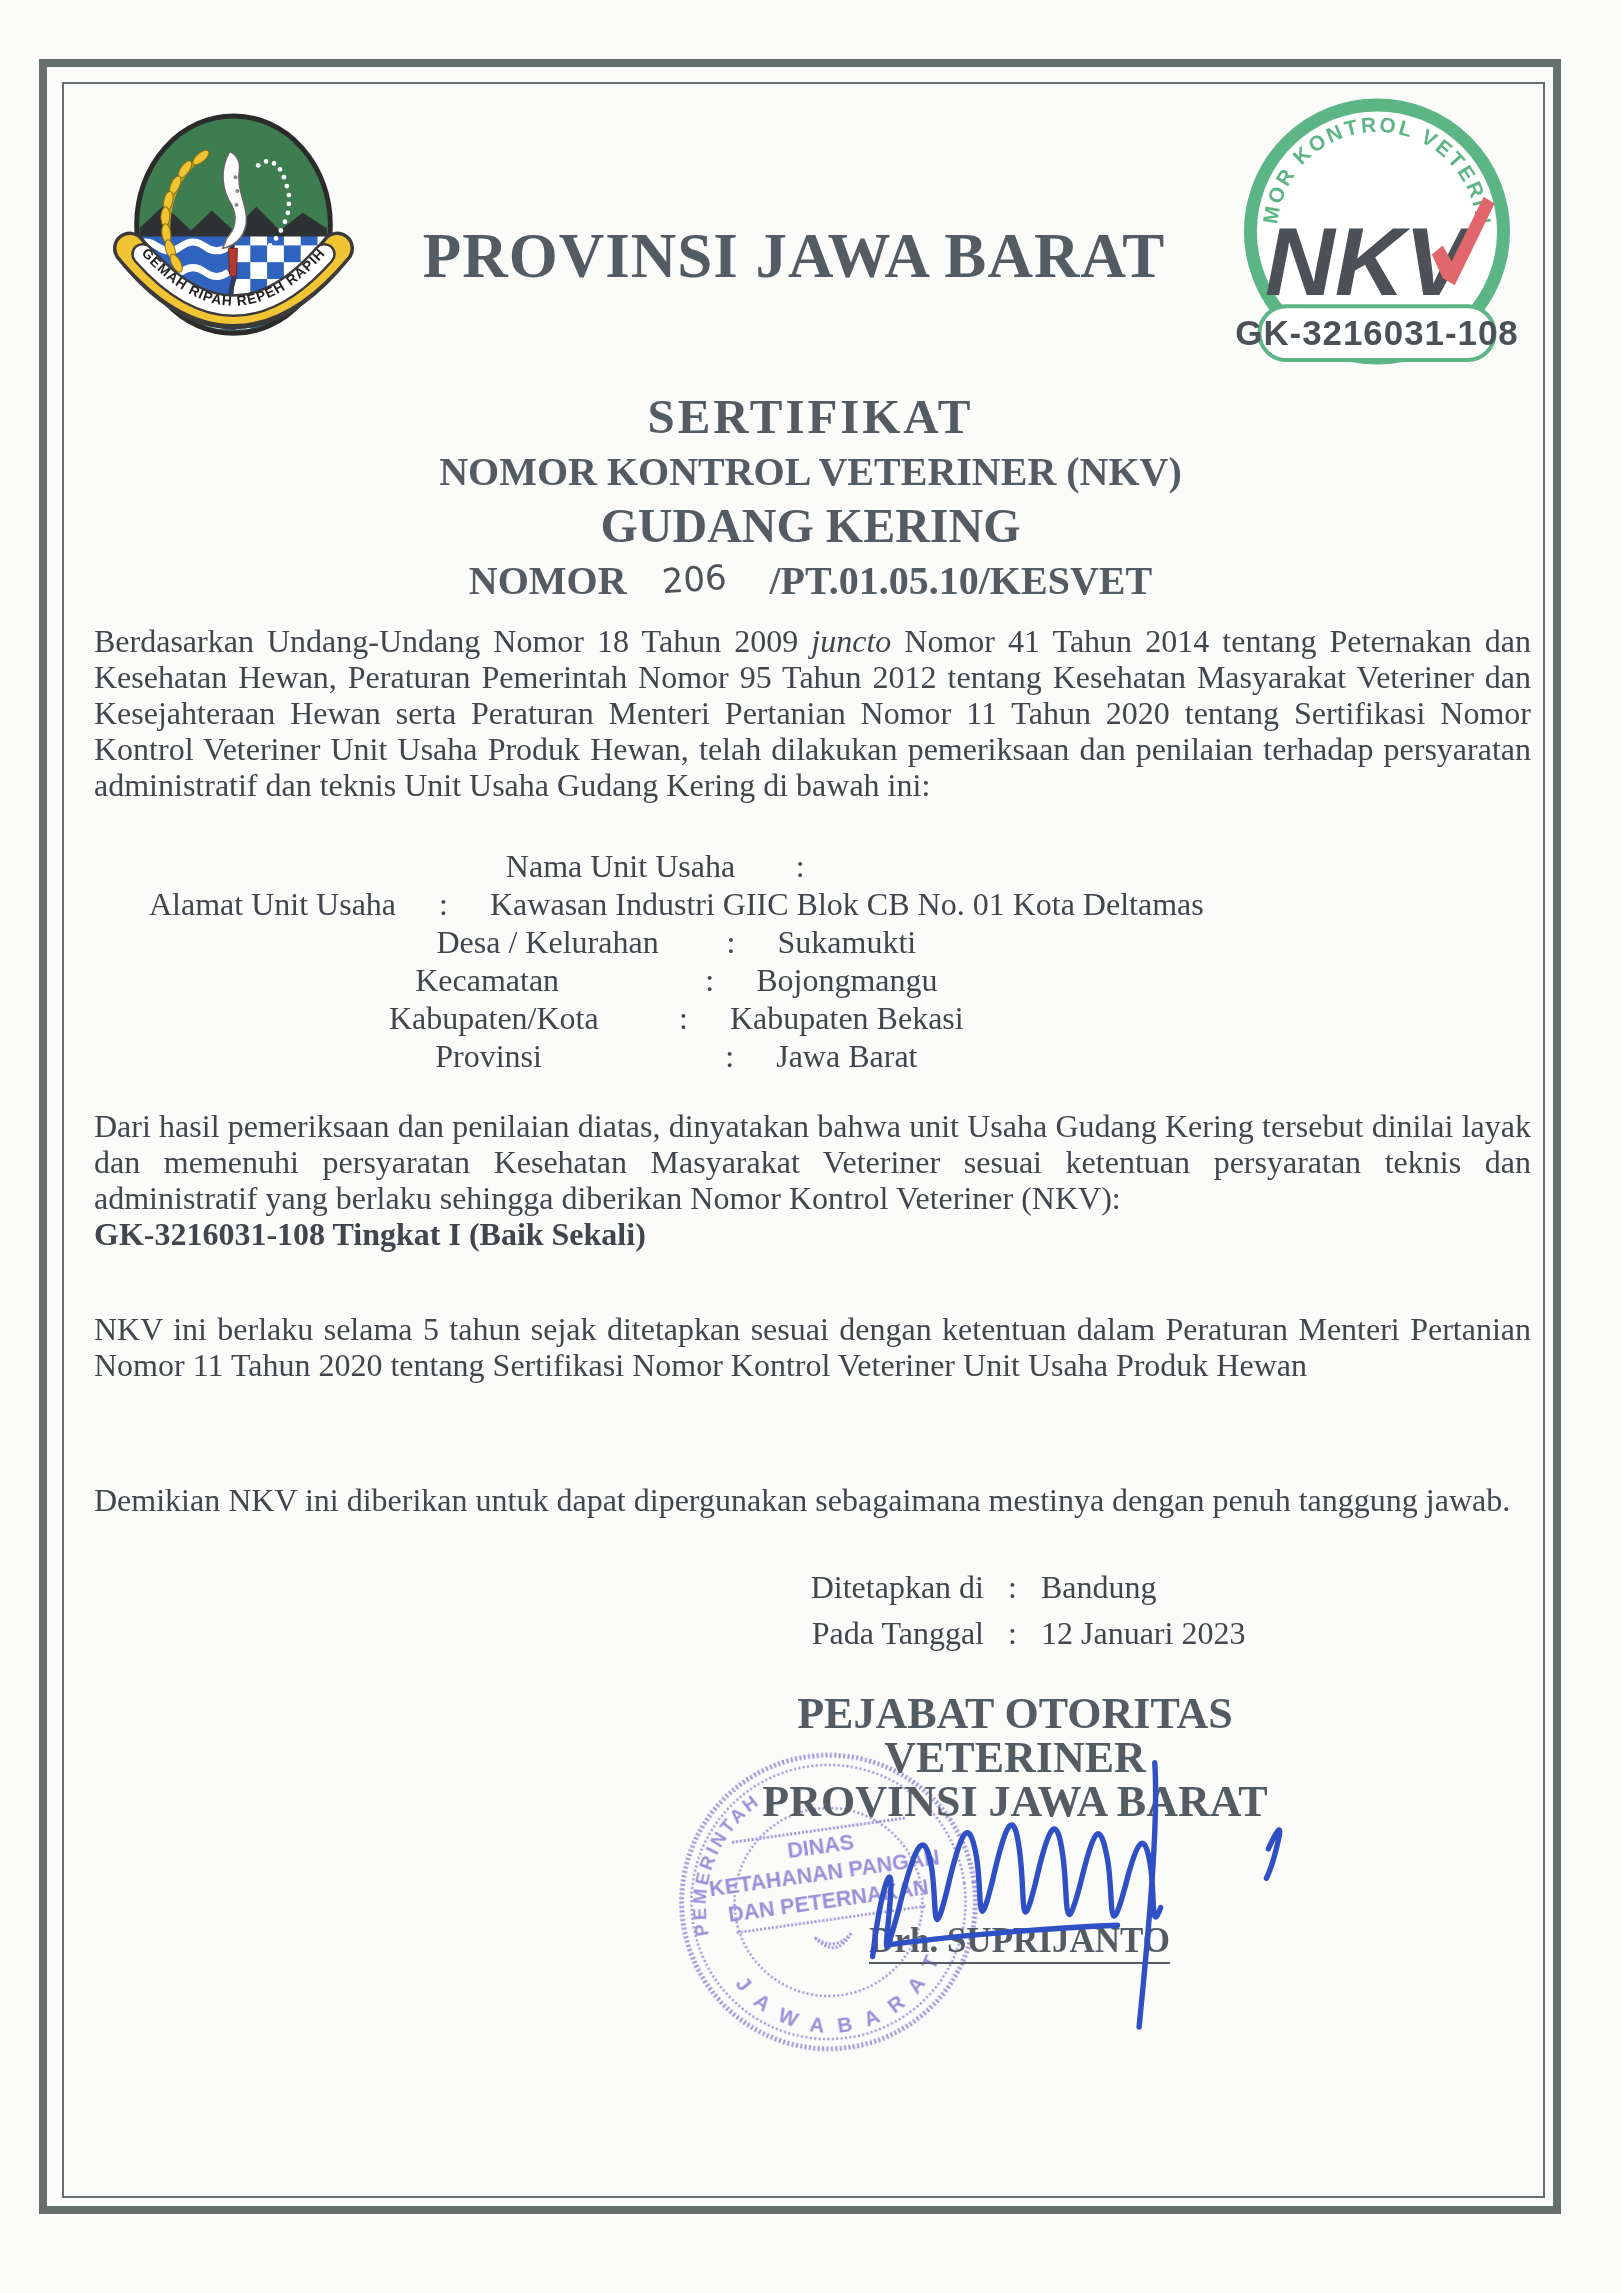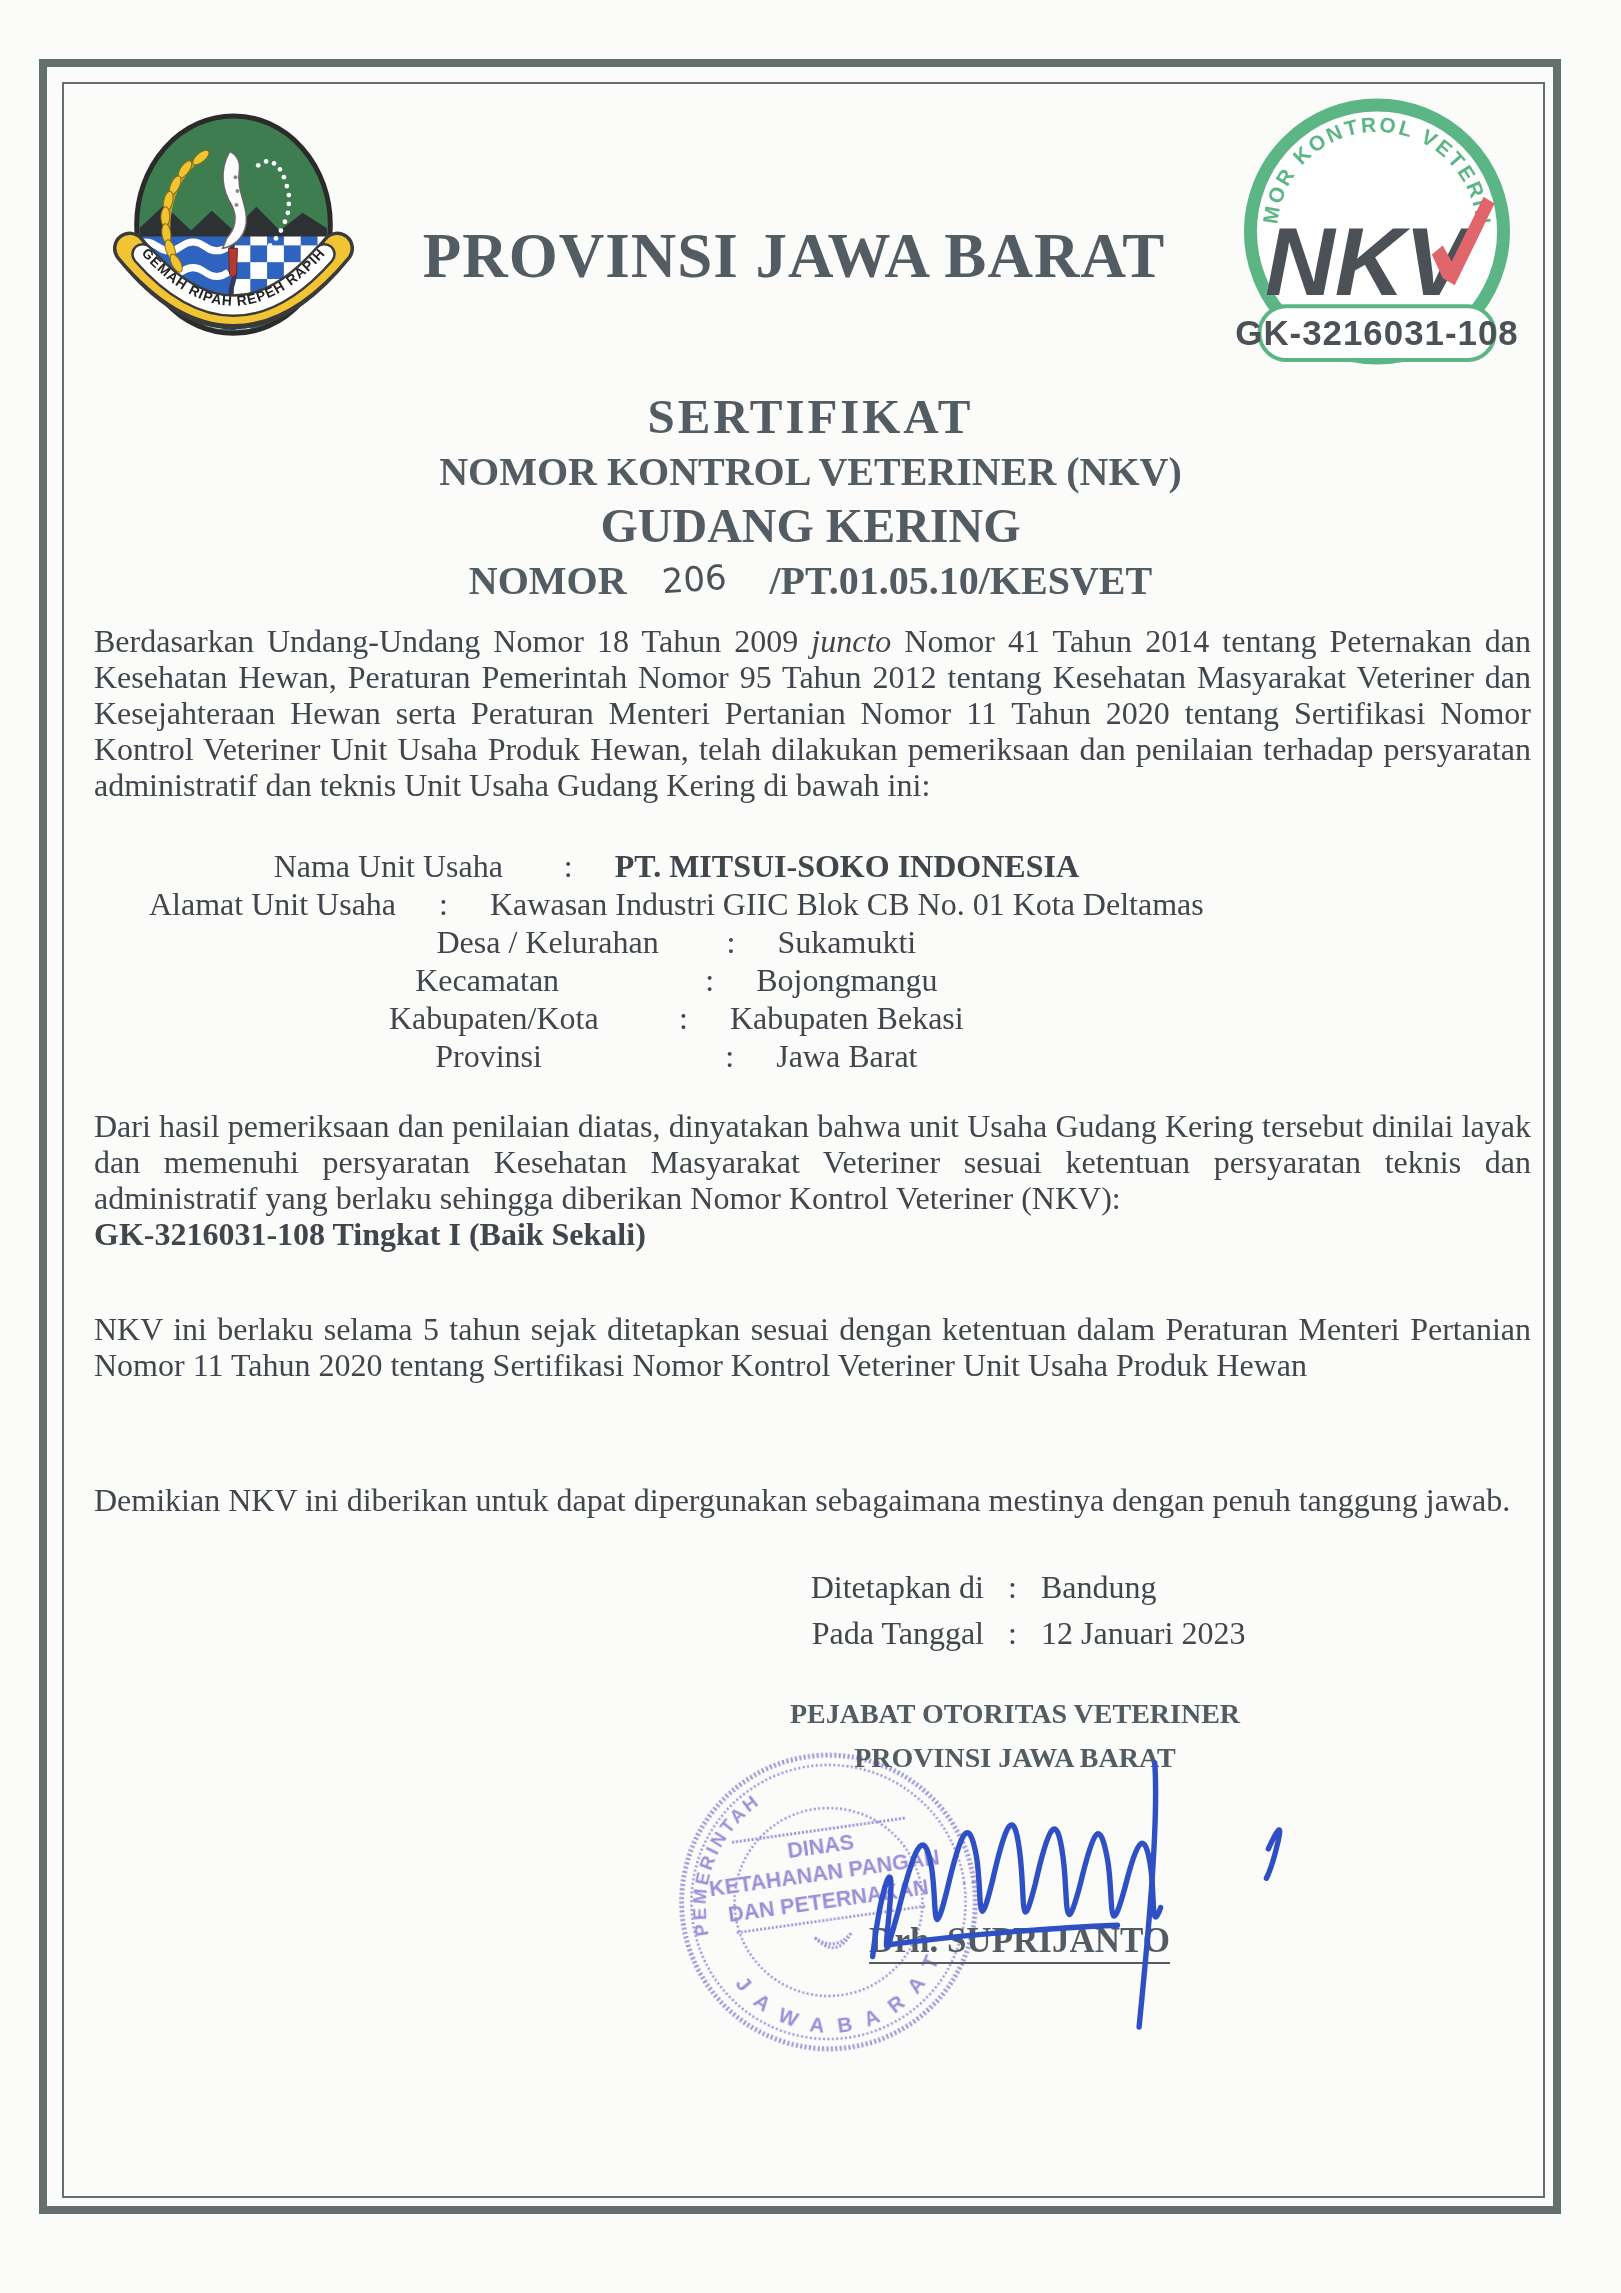--- a/index.html
+++ b/index.html
@@ -43,21 +43,21 @@
   .fcolon{width:51px;text-align:left;}
   .fvalue{white-space:nowrap;}
   .fvalue.bold{font-weight:bold;}
 
   .issuance{position:absolute;left:796px;top:1564px;font-size:32px;line-height:46px;}
   .irow{display:flex;}
   .ilabel{width:188px;text-align:right;}
   .icolon{width:57px;text-align:center;}
 
   .sig-head{position:absolute;left:711px;width:608px;top:1692px;text-align:center;
-    font-weight:bold;font-size:28px;line-height:44px;color:var(--heading,#4e555c);z-index:3;}
+    font-weight:bold;font-size:44px;line-height:44px;color:var(--heading,#4e555c);z-index:3;}
   .sig-name{position:absolute;left:755px;width:529px;top:1921px;text-align:center;
     font-weight:bold;font-size:35px;color:var(--heading,#474d53);z-index:3;}
   .sig-name span{border-bottom:2.9px solid var(--heading,#474d53);padding-bottom:2px;}
   .sig-nip{position:absolute;left:735px;width:568px;top:1968px;text-align:center;
     font-size:33px;z-index:3;}
 
   .stamp{position:absolute;left:665px;top:1743px;width:327px;height:318px;
     transform:rotate(-8deg);opacity:.82;z-index:2;filter:blur(0.4px);}
   .signature{position:absolute;left:855px;top:1733px;width:431px;height:314px;z-index:4;}
 
@@ -164,21 +164,20 @@
     <div class="t3">GUDANG KERING</div>
     <div class="t4"><span>NOMOR</span><span class="handwritten">206</span><span>/PT.01.05.10/KESVET</span></div>
   </div>
 
   <div class="para p1"><span>Berdasarkan Undang-Undang Nomor 18 Tahun 2009 </span><span class="it">juncto</span><span> Nomor 41 Tahun 2014 tentang Peternakan dan Kesehatan Hewan, Peraturan Pemerintah Nomor 95 Tahun 2012 tentang Kesehatan Masyarakat Veteriner dan Kesejahteraan Hewan serta Peraturan Menteri Pertanian Nomor 11 Tahun 2020 tentang Sertifikasi Nomor Kontrol Veteriner Unit Usaha Produk Hewan, telah dilakukan pemeriksaan dan penilaian terhadap persyaratan administratif dan teknis Unit Usaha Gudang Kering di bawah ini:</span></div>
 
   <div class="fields">
     <div class="frow">
       <span class="flabel">Nama Unit Usaha</span>
       <span class="fcolon">:</span>
-      <span class="fvalue bold">PT. MITSUI-SOKO INDONESIA</span>
     </div>
     <div class="frow">
       <span class="flabel">Alamat Unit Usaha</span>
       <span class="fcolon">:</span>
       <span class="fvalue">Kawasan Industri GIIC Blok CB No. 01 Kota Deltamas</span>
     </div>
     <div class="frow">
       <span class="flabel">Desa / Kelurahan</span>
       <span class="fcolon">:</span>
       <span class="fvalue">Sukamukti</span>

